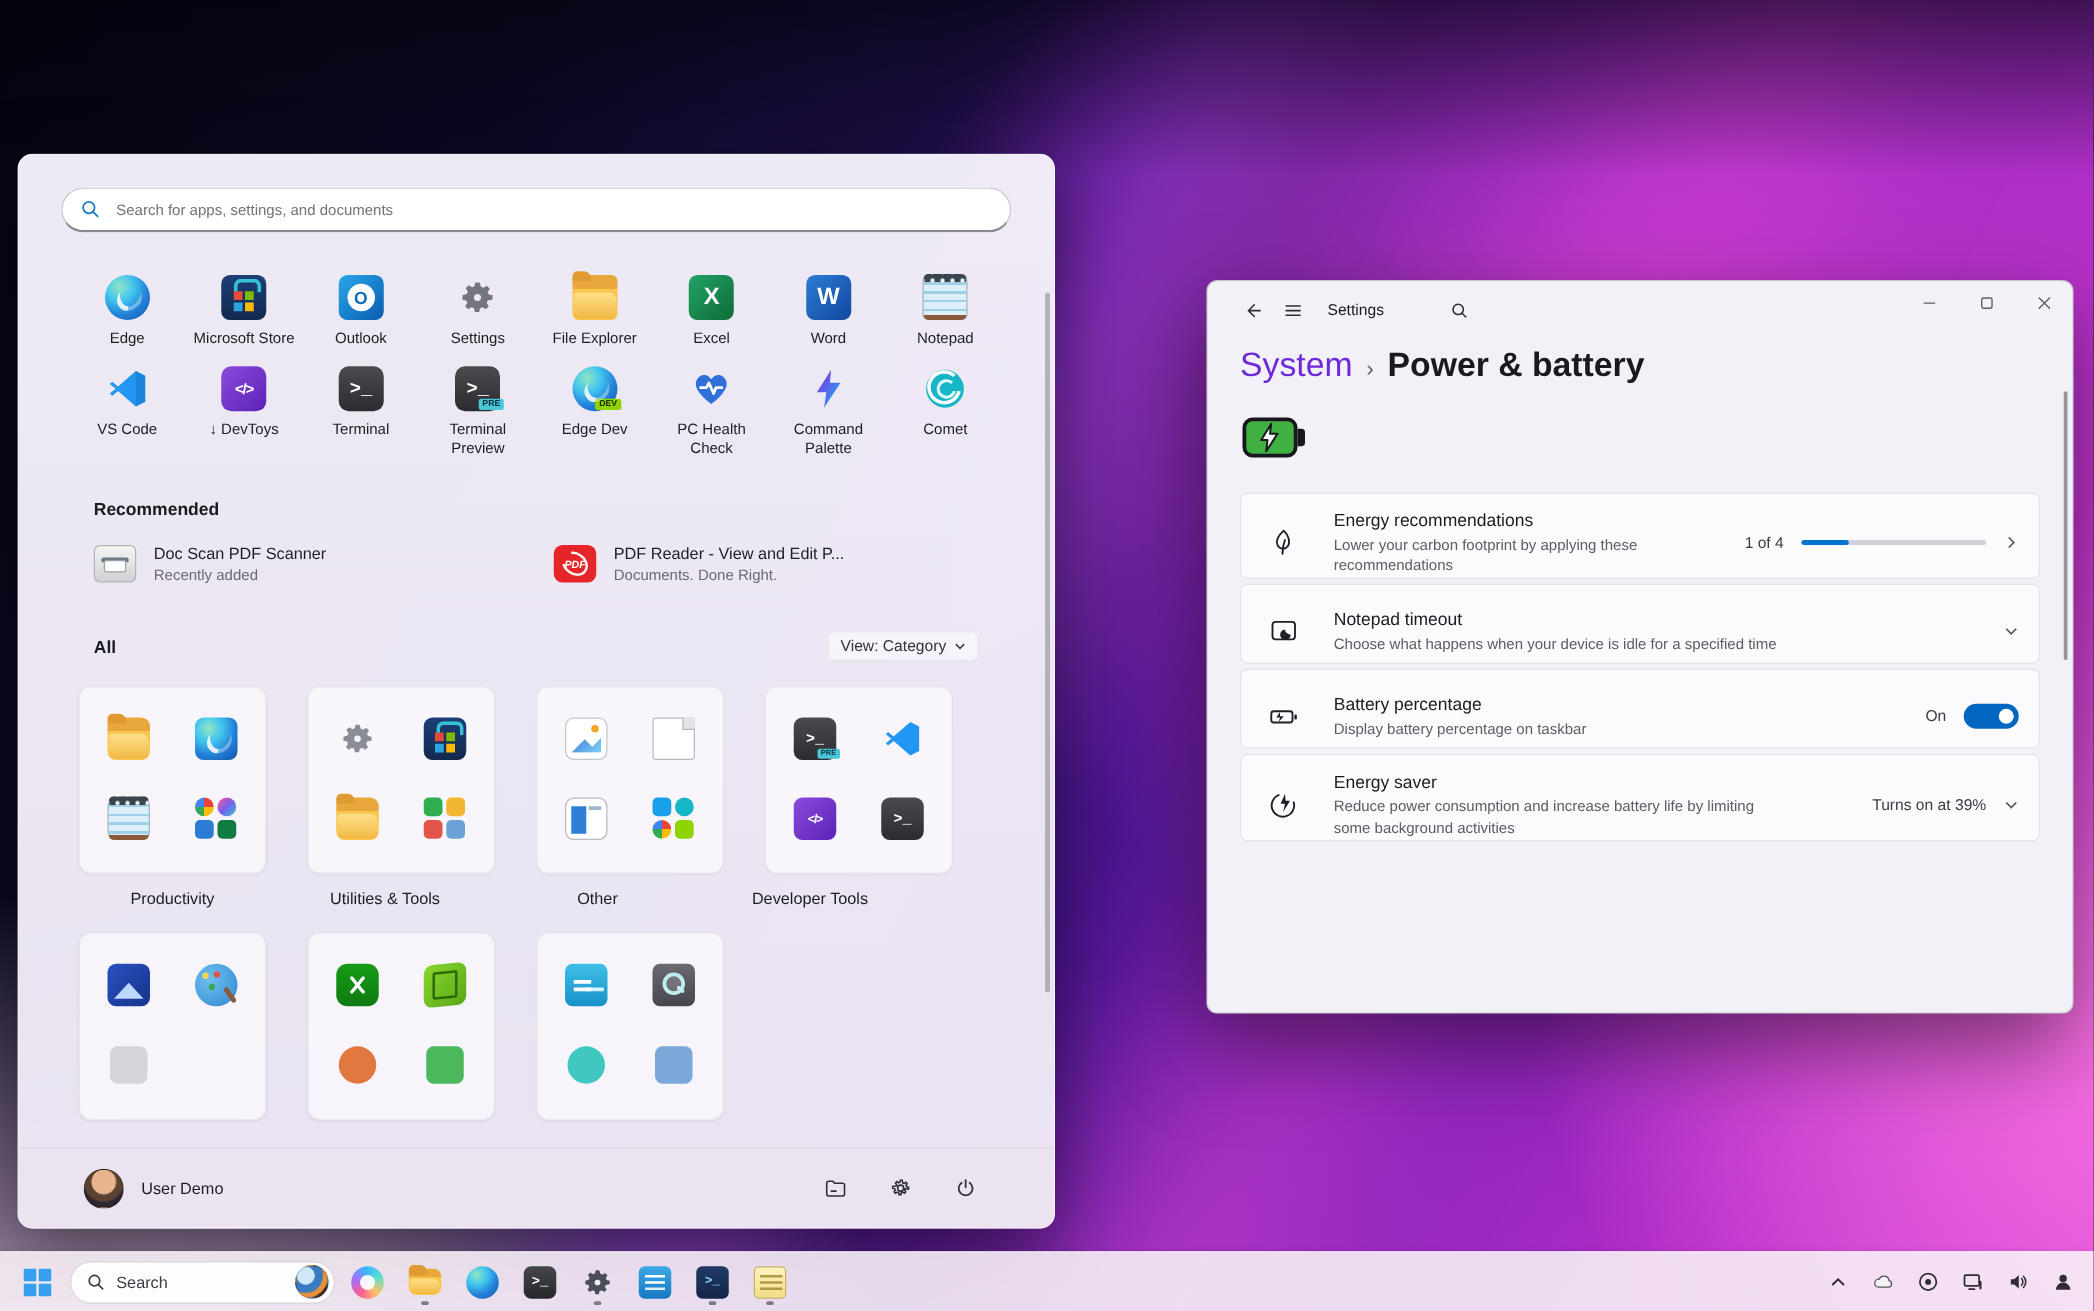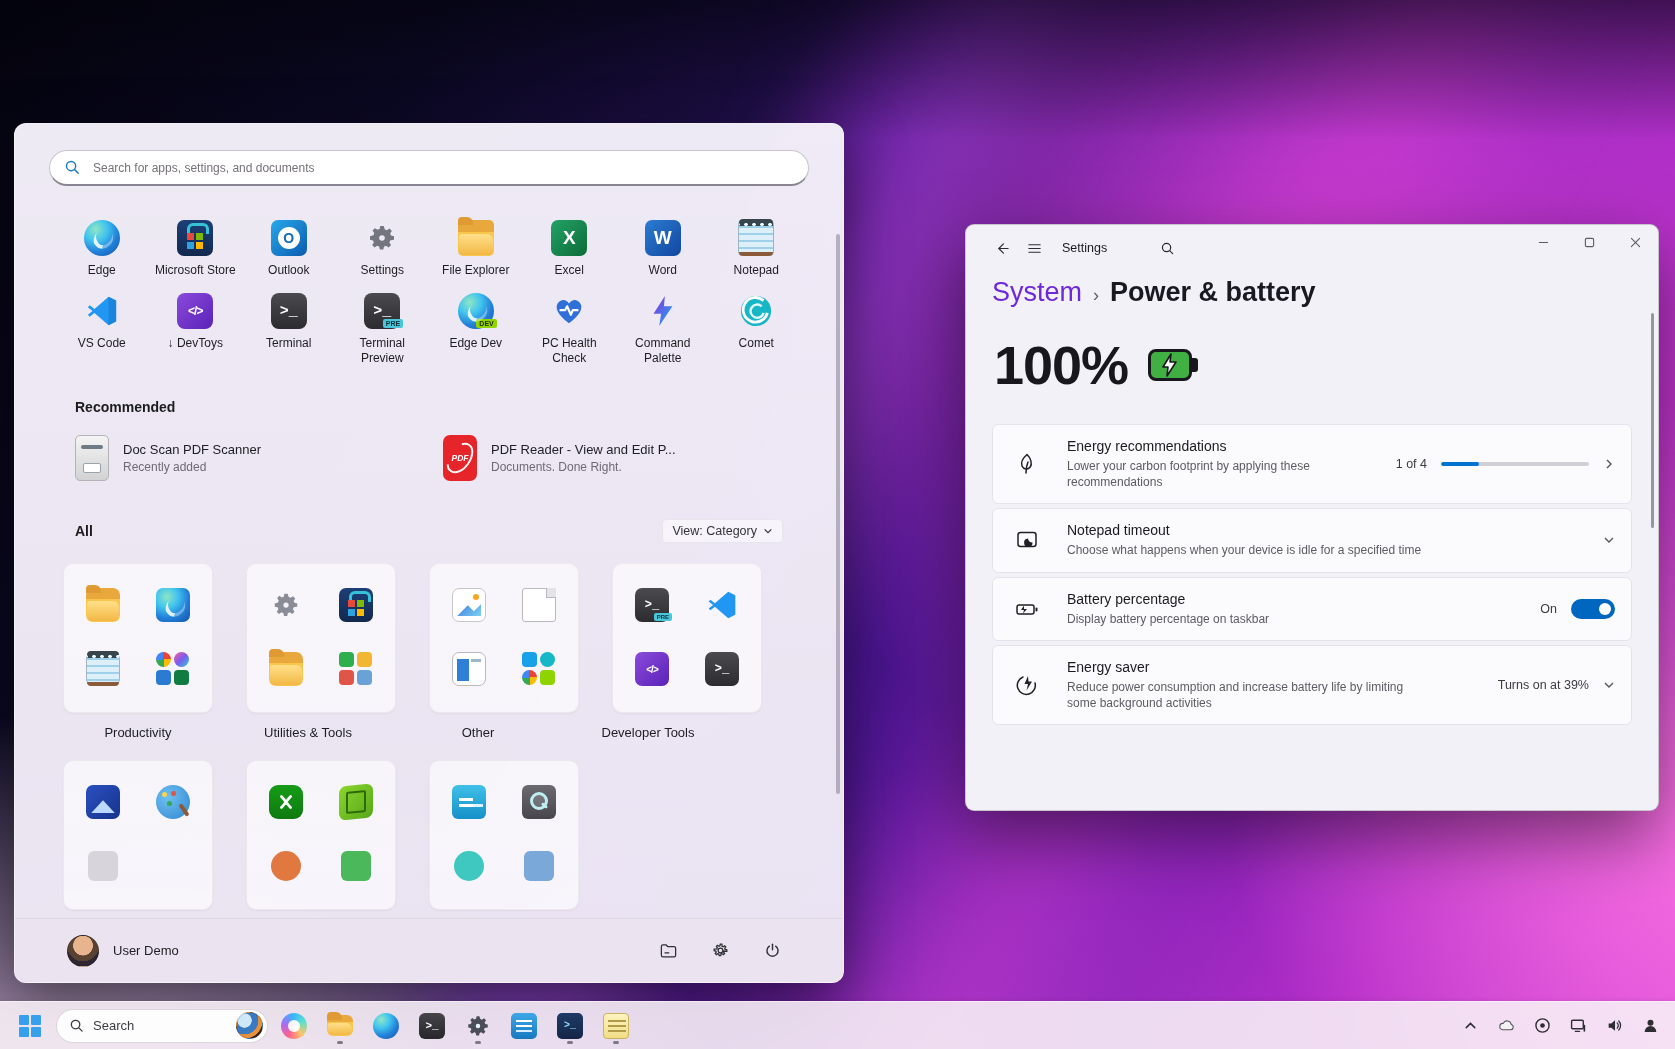--- a/index.html
+++ b/index.html
@@ -65,21 +65,21 @@
   .ic-devtoys{background:linear-gradient(135deg,#8a4bdc,#5b21b6);border-radius:8px;}
   .ic-devtoys .tl{font-size:12px;letter-spacing:-1px;}
   .ic-pdf{background:#e5252a;border-radius:7px;}
   .ic-pdf::before{content:"";position:absolute;inset:6px;border:2.5px solid rgba(255,255,255,.95);border-left-color:transparent;border-radius:50%;transform:rotate(35deg);}
   .ic-pdf .tl{font-size:8.5px;font-style:italic;position:relative;}
   .ic-scan{background:linear-gradient(180deg,#f4f4f4,#d2d2d4);border-radius:5px;border:1px solid #b4b4b8;}
   .ic-scan::before{content:"";position:absolute;left:5px;right:5px;top:9px;height:4px;background:#6f7b84;border-radius:2px;}
   .ic-scan::after{content:"";position:absolute;left:7px;right:7px;bottom:7px;height:8px;background:#fff;border:1px solid #9aa2aa;border-radius:2px;}
   .rec-grid{display:grid;grid-template-columns:1fr 1fr;margin-top:12px;padding:0 6px;}
   .rec-item{display:flex;align-items:center;gap:14px;padding:8px 14px;border-radius:6px;cursor:pointer;}
-  .rec-item .tile{width:34px;height:46px;}
+  .rec-item .tile{width:34px;height:30px;}
   .rec-title{font-size:13px;color:#1d1d22;}
   .rec-sub{font-size:12px;color:#6e6a74;margin-top:3px;}
   .cat-grid{display:grid;grid-template-columns:repeat(4,150px);gap:33px;margin:20px 0 0 8px;}
   .cat-grid2{display:grid;grid-template-columns:repeat(3,150px);gap:33px;margin:20px 0 0 8px;}
   .catcard{width:150px;height:150px;border-radius:10px;background:rgba(252,251,254,.72);
     border:1px solid rgba(0,0,0,.05);box-shadow:0 1px 2px rgba(0,0,0,.05);cursor:pointer;
     display:grid;grid-template-columns:34px 34px;grid-template-rows:34px 34px;gap:30px 36px;justify-content:center;align-content:start;padding-top:24px;overflow:hidden;}
   .cat-label{font-size:13px;color:#1d1d22;text-align:center;width:150px;margin-top:12px;}
   .cat-labels{display:grid;grid-template-columns:repeat(4,150px);gap:20px;margin-left:8px;}
   .mini{width:34px;height:34px;border-radius:7px;position:relative;display:flex;align-items:center;justify-content:center;}
@@ -132,21 +132,21 @@
   .bc-sep{font-size:18px;color:#5f5c68;}
   .bc-cur{font-size:27px;font-weight:600;color:#191921;}
   .batteryrow{display:flex;align-items:center;gap:20px;padding:26px 0 0 28px;}
   .batterypct{font-size:54px;font-weight:600;color:#17171d;letter-spacing:-1px;}
   .batticon{position:relative;width:50px;height:32px;}
   .batticon .shell{position:absolute;left:0;top:0;width:44px;height:32px;border:3px solid #17171d;border-radius:8px;background:#41b043;}
   .batticon .nub{position:absolute;right:0;top:9px;width:6px;height:14px;background:#17171d;border-radius:0 3px 3px 0;}
   .batticon svg{position:absolute;left:12px;top:4px;width:20px;height:24px;}
   .cards{padding:28px 26px 0;display:flex;flex-direction:column;gap:4px;}
   .card{background:#fbfbfd;border:1px solid #e5e2ea;border-radius:6px;display:flex;align-items:center;
-    padding:13px 16px 13px 14px;cursor:pointer;min-height:64px;}
+    padding:13px 16px 2px 14px;cursor:pointer;min-height:64px;}
   .cicon{width:24px;height:24px;margin:0 28px 0 8px;flex:none;}
   .ctext{flex:1 1 auto;min-width:0;padding-right:14px;}
   .ctitle{font-size:14px;color:#1a1a20;}
   .csub{font-size:12px;color:#5d5b63;margin-top:4px;line-height:1.35;max-width:360px;}
   .csub-wide{max-width:470px;}
   .cright{display:flex;align-items:center;gap:14px;flex:none;}
   .cval{font-size:12.5px;color:#3c3a42;}
   .progress{width:148px;height:4px;border-radius:2px;background:#d2cfd8;overflow:hidden;}
   .pfill{height:100%;border-radius:2px;background:#0073d1;}
   .toggle{width:44px;height:20px;border-radius:10px;background:#0067c0;position:relative;cursor:pointer;flex:none;}
@@ -524,21 +524,20 @@
       </div>
     </div>
 
     <div class="breadcrumb">
       <span class="bc-root">System</span>
       <span class="bc-sep">›</span>
       <span class="bc-cur">Power &amp; battery</span>
     </div>
 
     <div class="batteryrow">
-      <span class="batterypct">100%</span>
       <div class="batticon">
         <div class="shell"></div>
           <div class="nub"></div>
         <svg viewBox="0 0 20 24">
             <path d="M11 1 L3 14 H8 L7 23 L16 9 H10 Z" fill="#fff" stroke="#17171d" stroke-width="1.6" stroke-linejoin="round"></path>
           </svg>
       </div>
     </div>
 
     <div class="cards">

